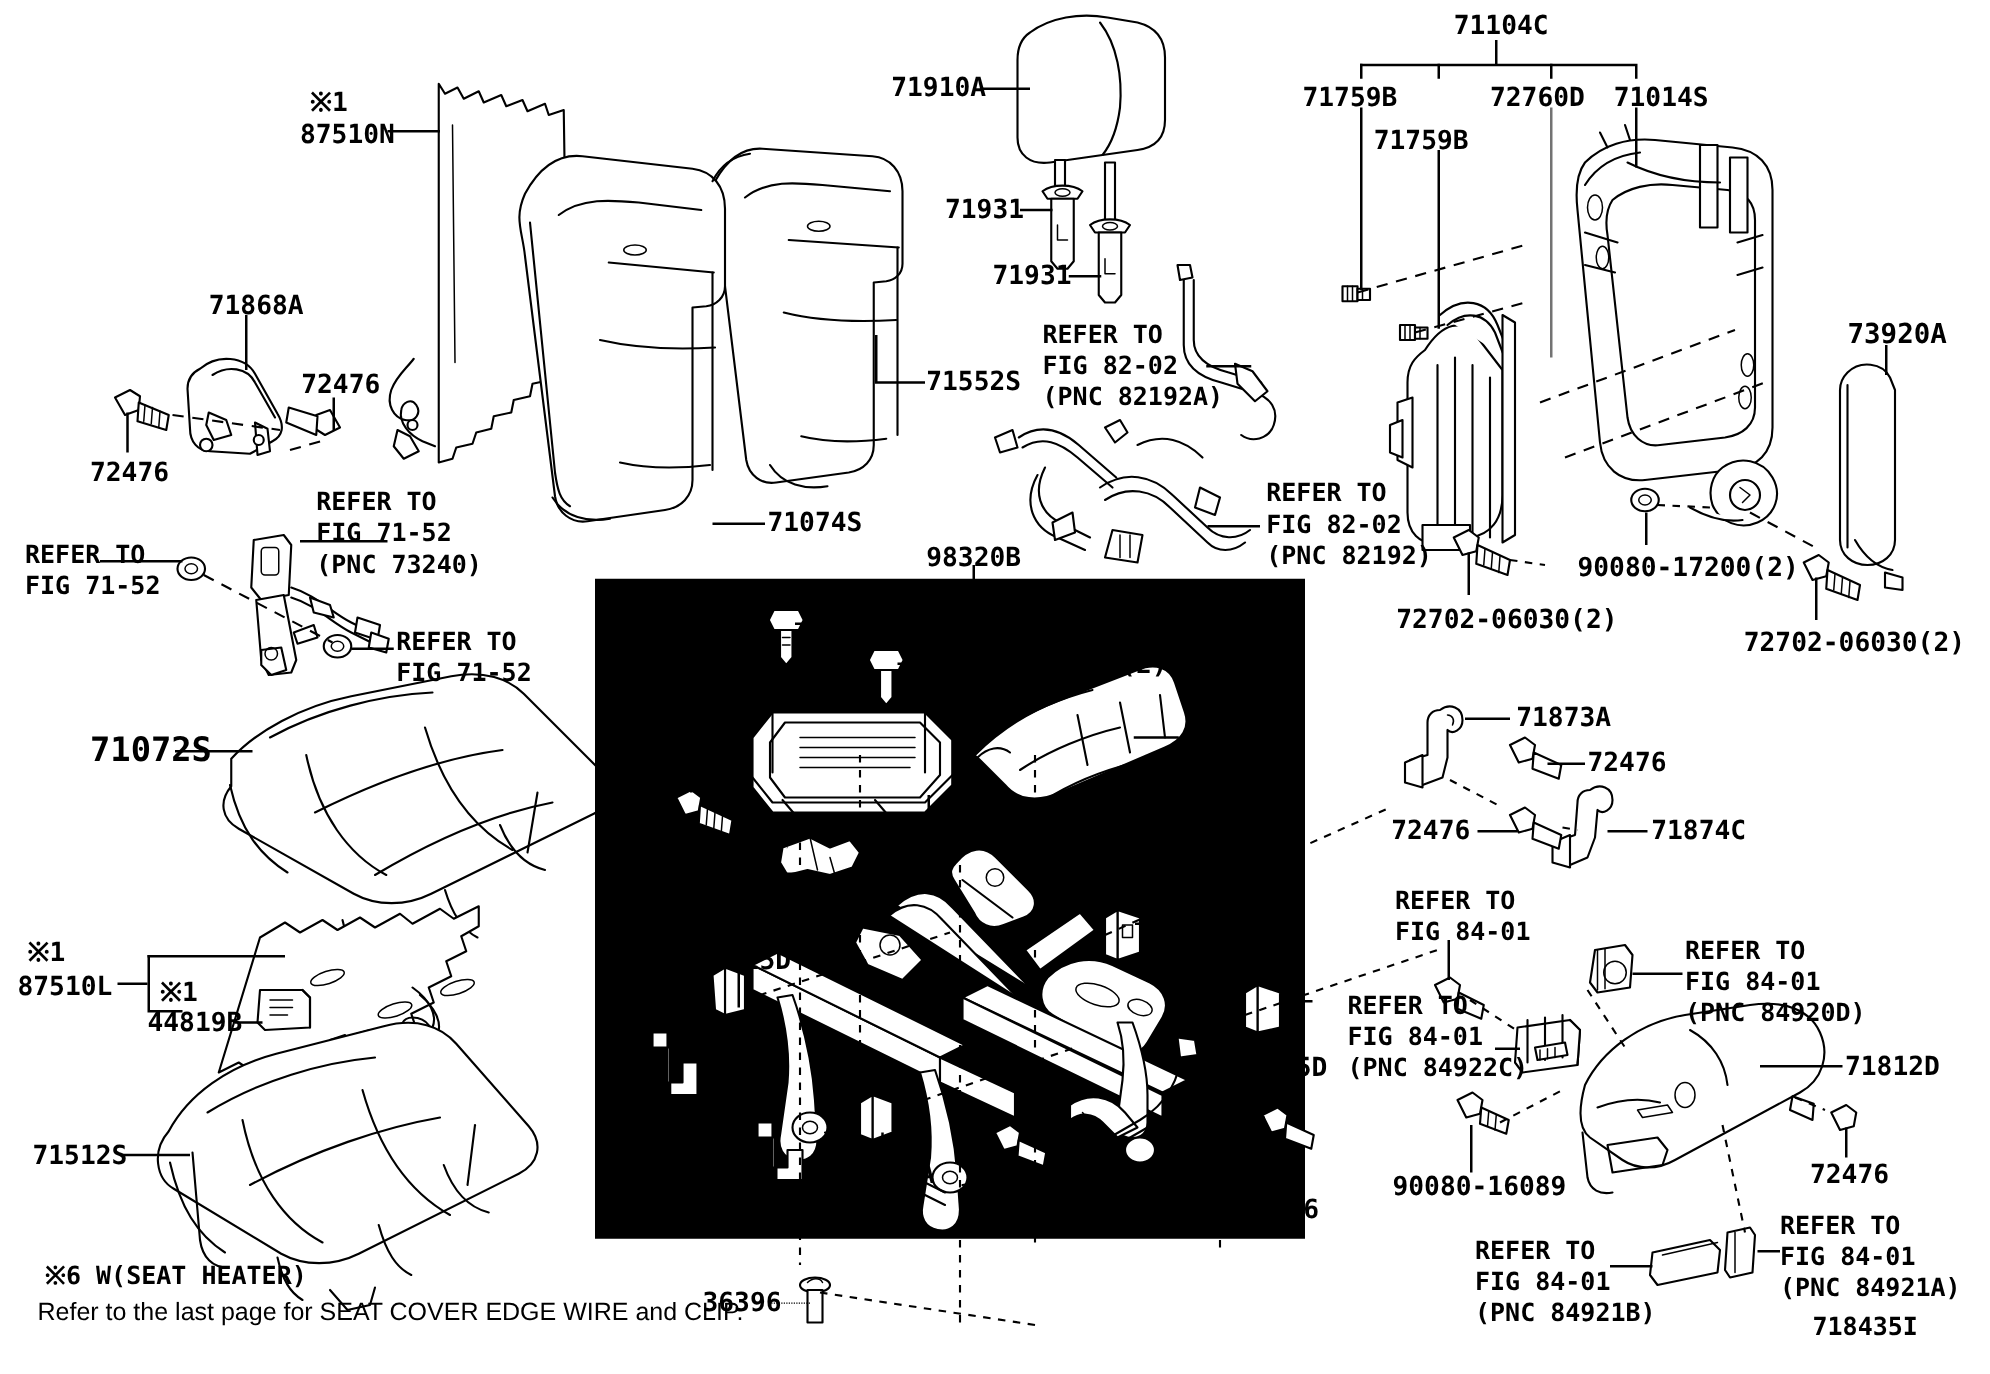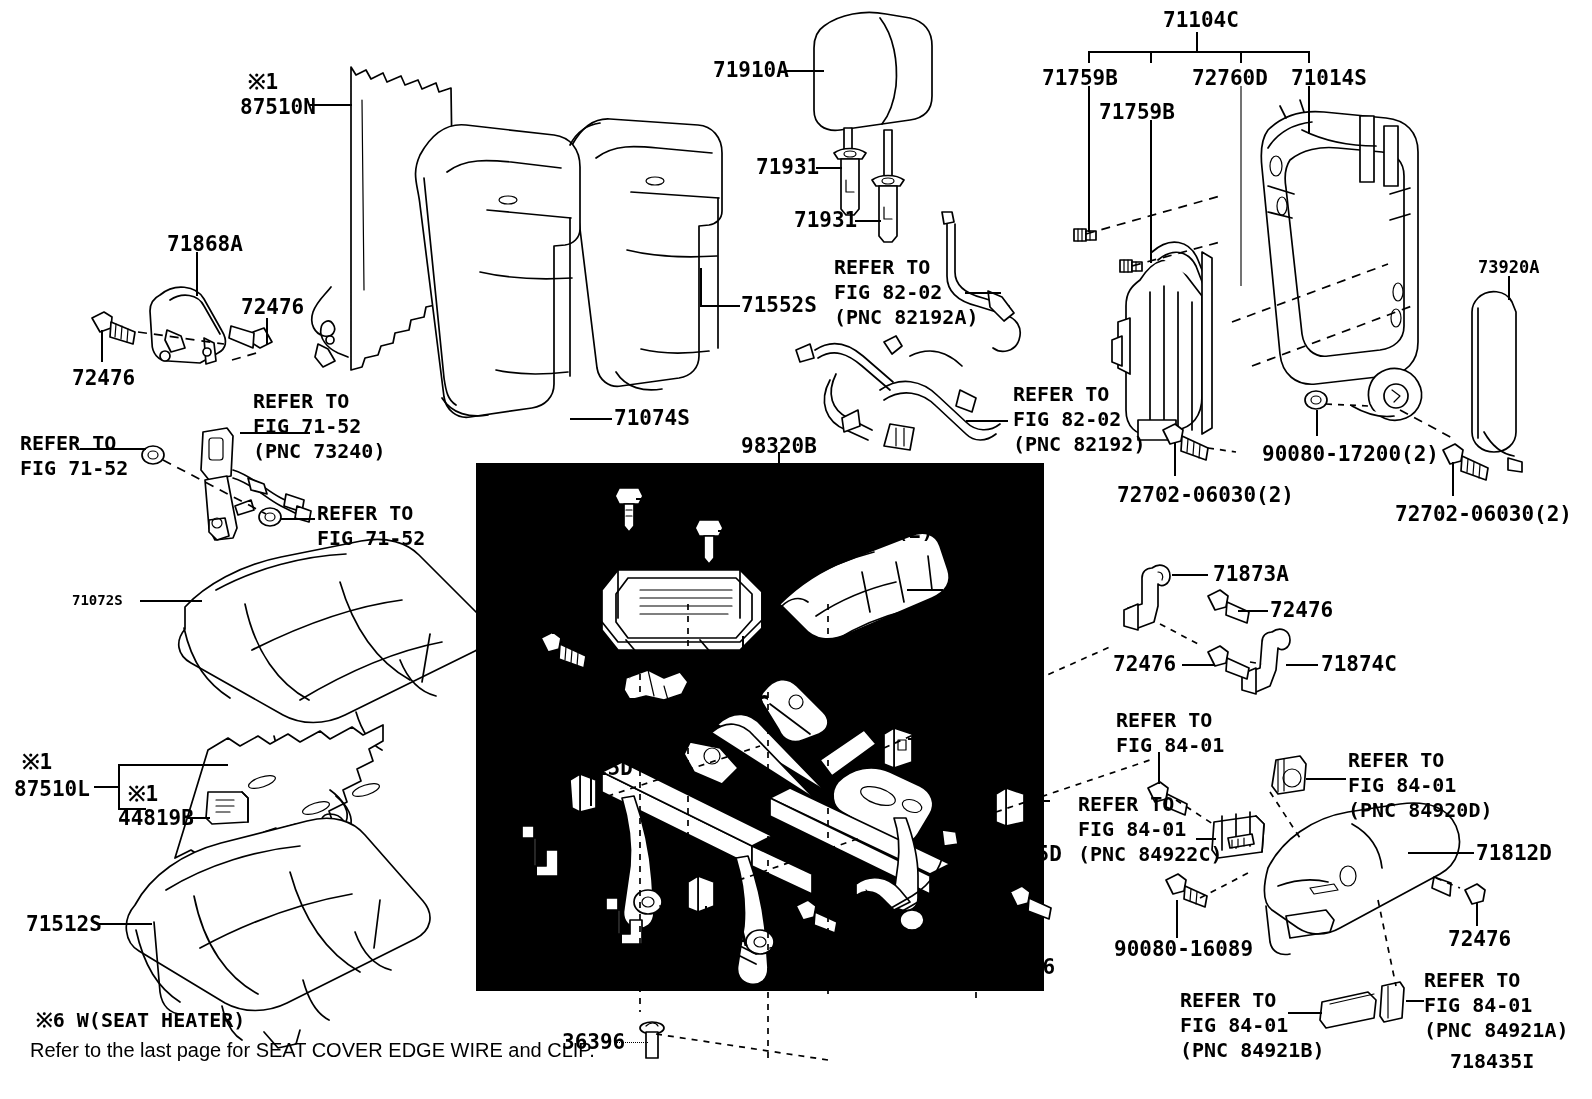--- a/index.html
+++ b/index.html
@@ -588,21 +588,21 @@
       <div class="lbl" style="left: 167px; top: 232px; font-size: 21px;">71868A</div>
       <div class="lbl" style="left: 241px; top: 295px; font-size: 21px;">72476</div>
       <div class="lbl" style="left: 72px; top: 366px; font-size: 21px;">72476</div>
       <div class="lbl" style="left: 253px; top: 389px; font-size: 20px;">REFER TO
 FIG 71-52
 (PNC 73240)</div>
       <div class="lbl" style="left: 20px; top: 431px; font-size: 20px;">REFER TO
 FIG 71-52</div>
       <div class="lbl" style="left: 317px; top: 501px; font-size: 20px;">REFER TO
 FIG 71-52</div>
-      <div class="lbl" style="left: 72px; top: 588px; font-size: 14px;">71072S</div>
+      <div class="lbl" style="left: 72px; top: 588px; font-size: 27px;">71072S</div>
       <div class="lbl" style="left: 22px; top: 750px; font-size: 21px;">※1</div>
       <div class="lbl" style="left: 14px; top: 777px; font-size: 21px;">87510L</div>
       <div class="lbl" style="left: 128px; top: 782px; font-size: 21px;">※1</div>
       <div class="lbl" style="left: 118px; top: 806px; font-size: 21px;">44819B</div>
       <div class="lbl" style="left: 26px; top: 912px; font-size: 21px;">71512S</div>
       <div class="lbl" style="left: 713px; top: 58px; font-size: 21px;">71910A</div>
       <div class="lbl" style="left: 756px; top: 155px; font-size: 21px;">71931</div>
       <div class="lbl" style="left: 794px; top: 208px; font-size: 21px;">71931</div>
       <div class="lbl" style="left: 741px; top: 293px; font-size: 21px;">71552S</div>
       <div class="lbl" style="left: 614px; top: 406px; font-size: 21px;">71074S</div>
@@ -614,37 +614,37 @@
 (PNC 82192)</div>
       <div class="lbl" style="left: 741px; top: 434px; font-size: 21px;">98320B</div>
       <div class="lbl" style="left: 677px; top: 487px; font-size: 21px;">72702-06020(2)</div>
       <div class="lbl" style="left: 757px; top: 519px; font-size: 21px;">72702-06020(2)</div>
       <div class="lbl" style="left: 502px; top: 530px; font-size: 20px;">REFER TO
 FIG 84-21</div>
       <div class="lbl" style="left: 496px; top: 674px; font-size: 20px;">REFER TO
 FIG 84-21
 (PNC 89178A)</div>
       <div class="lbl" style="left: 947px; top: 578px; font-size: 21px;">71620S</div>
-      <div class="lbl" style="left: 676px; top: 674px; font-size: 26px; margin-top: 20px;">71703C</div>
+      <div class="lbl" style="left: 692px; top: 674px; font-size: 16px; margin-top: 20px;">71703C</div>
       <div class="lbl" style="left: 944px; top: 726px; font-size: 21px;">72125A</div>
       <div class="lbl" style="left: 557px; top: 756px; font-size: 21px;">72125D</div>
       <div class="lbl" style="left: 986px; top: 842px; font-size: 21px;">72125D</div>
       <div class="lbl" style="left: 504px; top: 914px; font-size: 21px;">72125M</div>
       <div class="lbl" style="left: 672px; top: 927px; font-size: 21px;">72125A</div>
       <div class="lbl" style="left: 587px; top: 952px; font-size: 21px;">72125N</div>
       <div class="lbl" style="left: 846px; top: 938px; font-size: 21px;">72476</div>
       <div class="lbl" style="left: 921px; top: 938px; font-size: 21px;">71818C</div>
       <div class="lbl" style="left: 992px; top: 955px; font-size: 21px;">72476</div>
       <div class="lbl" style="left: 562px; top: 1030px; font-size: 21px;">36396</div>
       <div class="lbl" style="left: 1163px; top: 8px; font-size: 21px;">71104C</div>
       <div class="lbl" style="left: 1042px; top: 66px; font-size: 21px;">71759B</div>
       <div class="lbl" style="left: 1192px; top: 66px; font-size: 21px;">72760D</div>
       <div class="lbl" style="left: 1291px; top: 66px; font-size: 21px;">71014S</div>
       <div class="lbl" style="left: 1099px; top: 100px; font-size: 21px;">71759B</div>
-      <div class="lbl" style="left: 1478px; top: 255px; font-size: 17px;">73920A</div>
+      <div class="lbl" style="left: 1478px; top: 255px; font-size: 22px;">73920A</div>
       <div class="lbl" style="left: 1262px; top: 442px; font-size: 21px;">90080-17200(2)</div>
       <div class="lbl" style="left: 1117px; top: 483px; font-size: 21px;">72702-06030(2)</div>
       <div class="lbl" style="left: 1395px; top: 502px; font-size: 21px;">72702-06030(2)</div>
       <div class="lbl" style="left: 1213px; top: 562px; font-size: 21px;">71873A</div>
       <div class="lbl" style="left: 1270px; top: 598px; font-size: 21px;">72476</div>
       <div class="lbl" style="left: 1113px; top: 652px; font-size: 21px;">72476</div>
       <div class="lbl" style="left: 1321px; top: 652px; font-size: 21px;">71874C</div>
       <div class="lbl" style="left: 1116px; top: 708px; font-size: 20px;">REFER TO
 FIG 84-01</div>
       <div class="lbl" style="left: 1348px; top: 748px; font-size: 20px;">REFER TO

